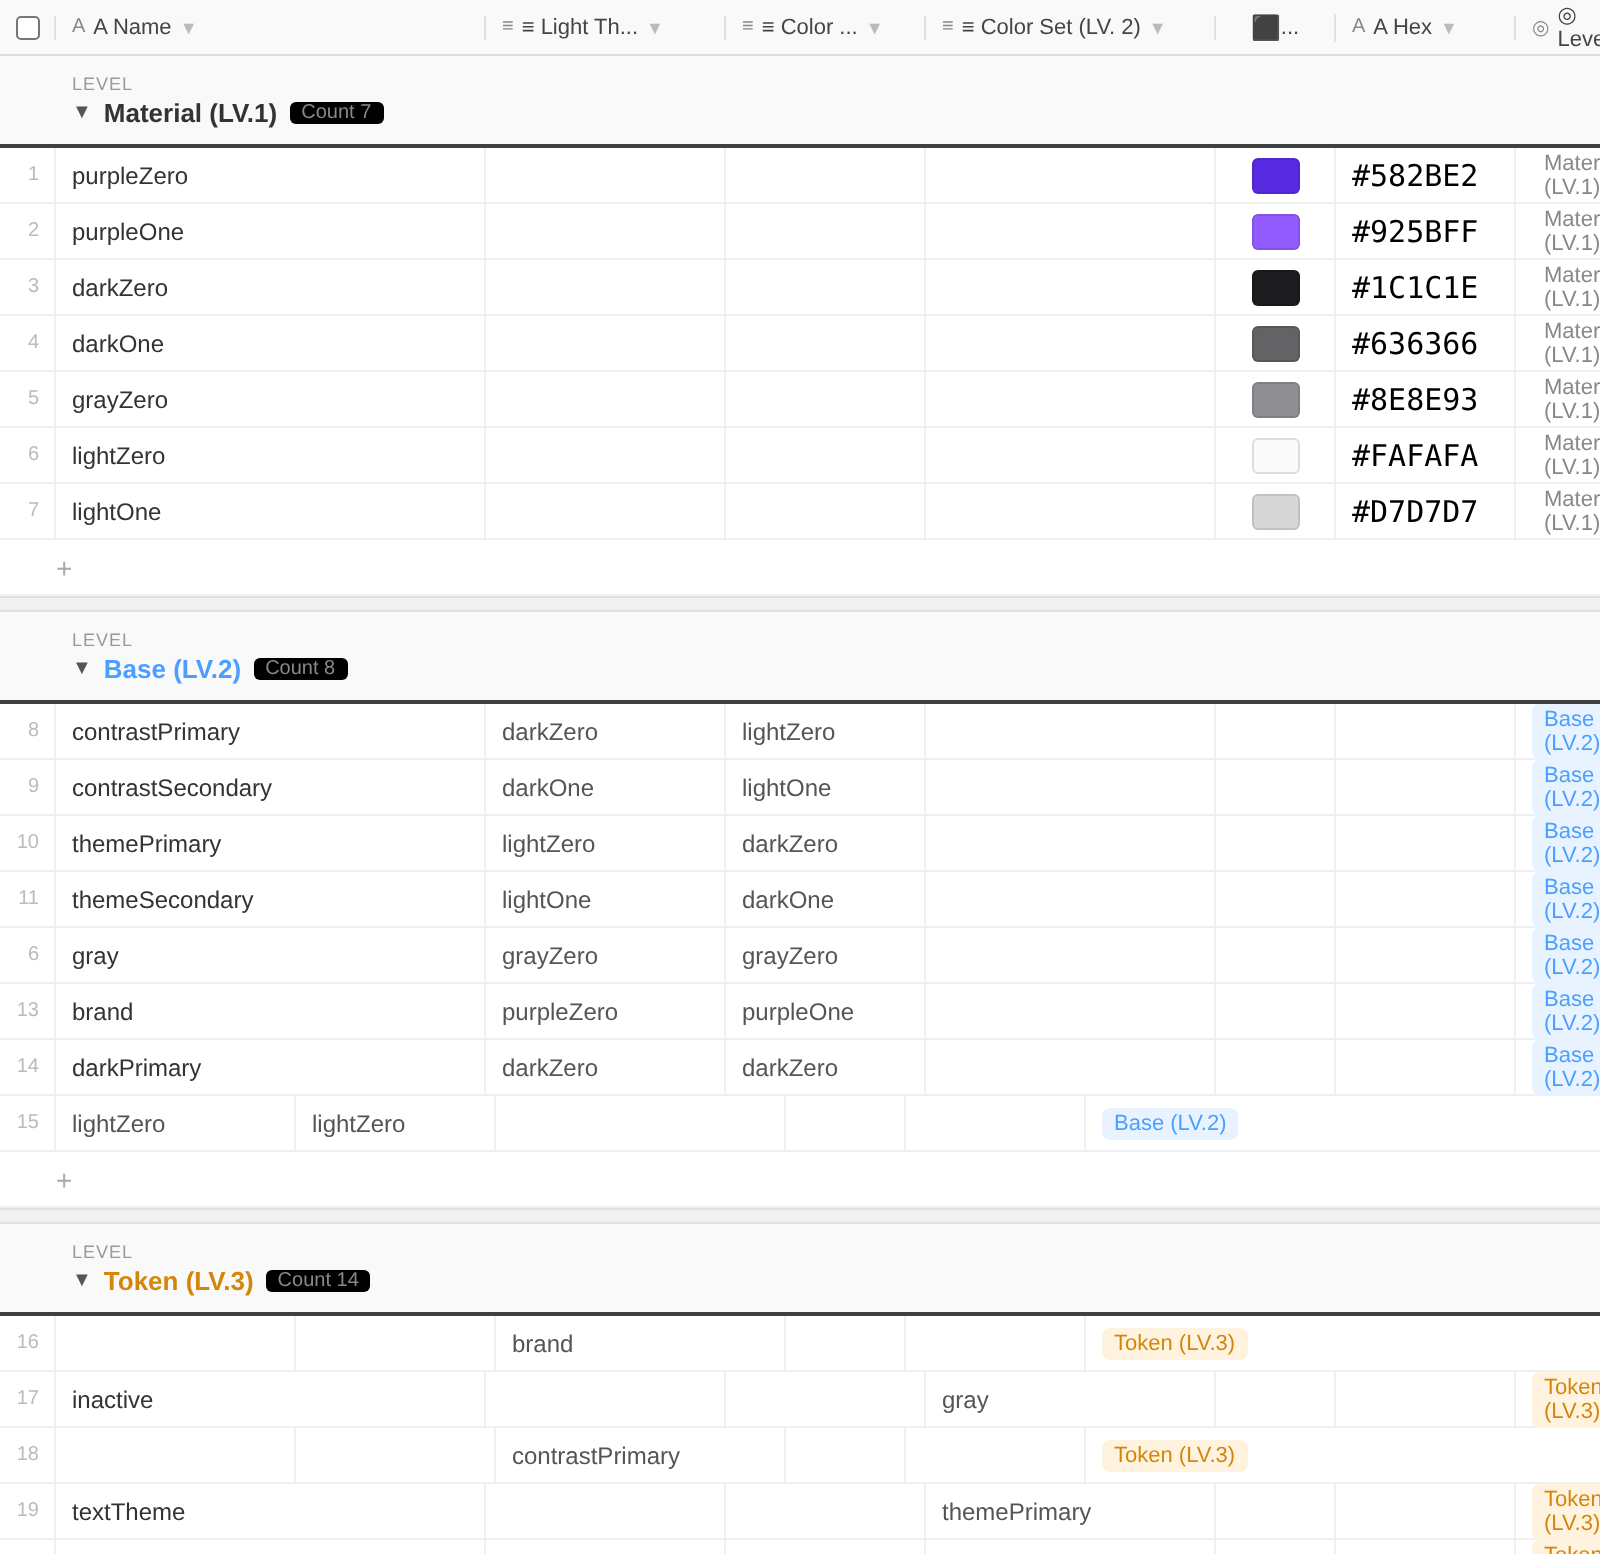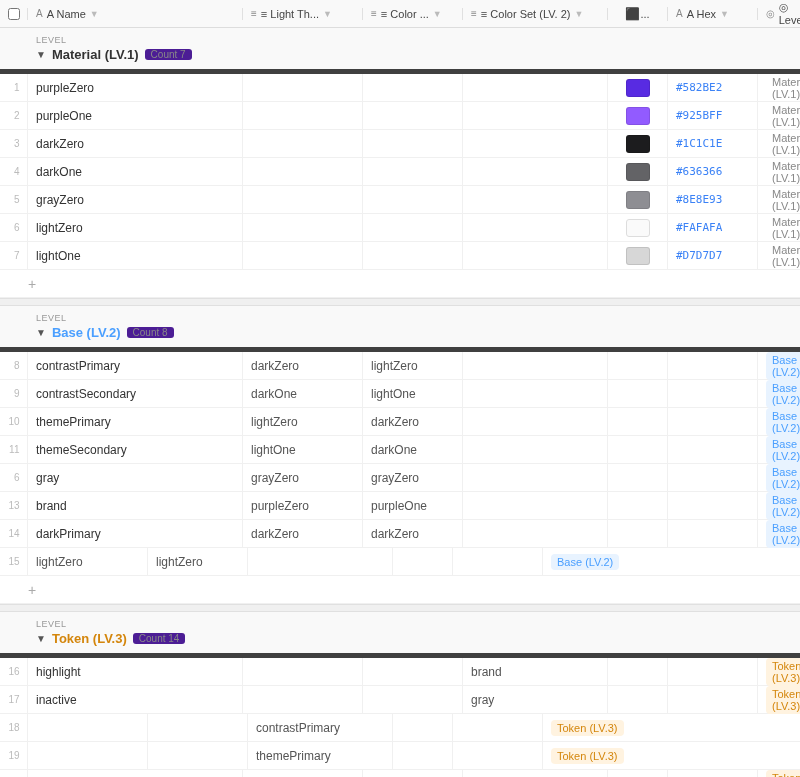--- a/index.html
+++ b/index.html
@@ -123,21 +123,21 @@
       font-weight: 500;
       font-size: 11px;
       color: #444;
     }
 
     
     .group-header {
       display: flex;
       align-items: center;
       background: #f9f9f9;
-      border-bottom: 5px solid #404040;
+      border-bottom: 2px solid #404040;
       padding: 4px 0;
       height: 46px;
     }
 
     .group-check-area {
       width: 28px;
       min-width: 28px;
     }
 
     .group-content {
@@ -182,21 +182,21 @@
 
     .group-title.token {
       color: #d4860c;
     }
 
     .group-count {
       font-size: 10px;
       color: #888;
       padding: 0 6px;
       border-radius: 3px;
-      background: #4c1d95;
+      background: #000000;
     }
 
     
     .data-row {
       display: flex;
       align-items: center;
       border-bottom: 1px solid #f0f0f0;
       height: 28px;
     }
 
@@ -279,22 +279,22 @@
     }
 
     .cell-hex {
       width: 90px;
       min-width: 90px;
       padding: 0 8px;
       border-right: 1px solid #f0f0f0;
       height: 100%;
       display: flex;
       align-items: center;
-      font-size: 11px;
-      color: #3b82f6;
+      font-size: 15px;
+      color: #000000;
       font-family: monospace;
     }
 
     .cell-level {
       flex: 1;
       padding: 0 8px;
       height: 100%;
       display: flex;
       align-items: center;
     }
@@ -749,23 +749,20 @@
           <span class="group-title token">Token (LV.3)</span>
           <span class="group-count">Count <span>14</span></span>
         </div>
       </div>
     </div>
 
     <div class="data-row">
       <div class="cell-check">
           <span class="row-num">16</span>
         </div>
-      <div class="cell-name">
-          <span>highlight</span>
-        </div>
       <div class="cell-light"></div>
       <div class="cell-dark"></div>
       <div class="cell-colorset">
           <span>brand</span>
         </div>
       <div class="cell-swatch"></div>
       <div class="cell-hex"></div>
       <div class="cell-level">
           <span class="level-badge token">Token (LV.3)</span>
         </div>
@@ -800,20 +797,23 @@
       <div class="cell-swatch"></div>
       <div class="cell-hex"></div>
       <div class="cell-level">
           <span class="level-badge token">Token (LV.3)</span>
         </div>
     </div>
     <div class="data-row">
       <div class="cell-check">
           <span class="row-num">19</span>
         </div>
+      <div class="cell-name">
+          <span>textTheme</span>
+        </div>
       <div class="cell-light"></div>
       <div class="cell-dark"></div>
       <div class="cell-colorset">
           <span>themePrimary</span>
         </div>
       <div class="cell-swatch"></div>
       <div class="cell-hex"></div>
       <div class="cell-level">
           <span class="level-badge token">Token (LV.3)</span>
         </div>

